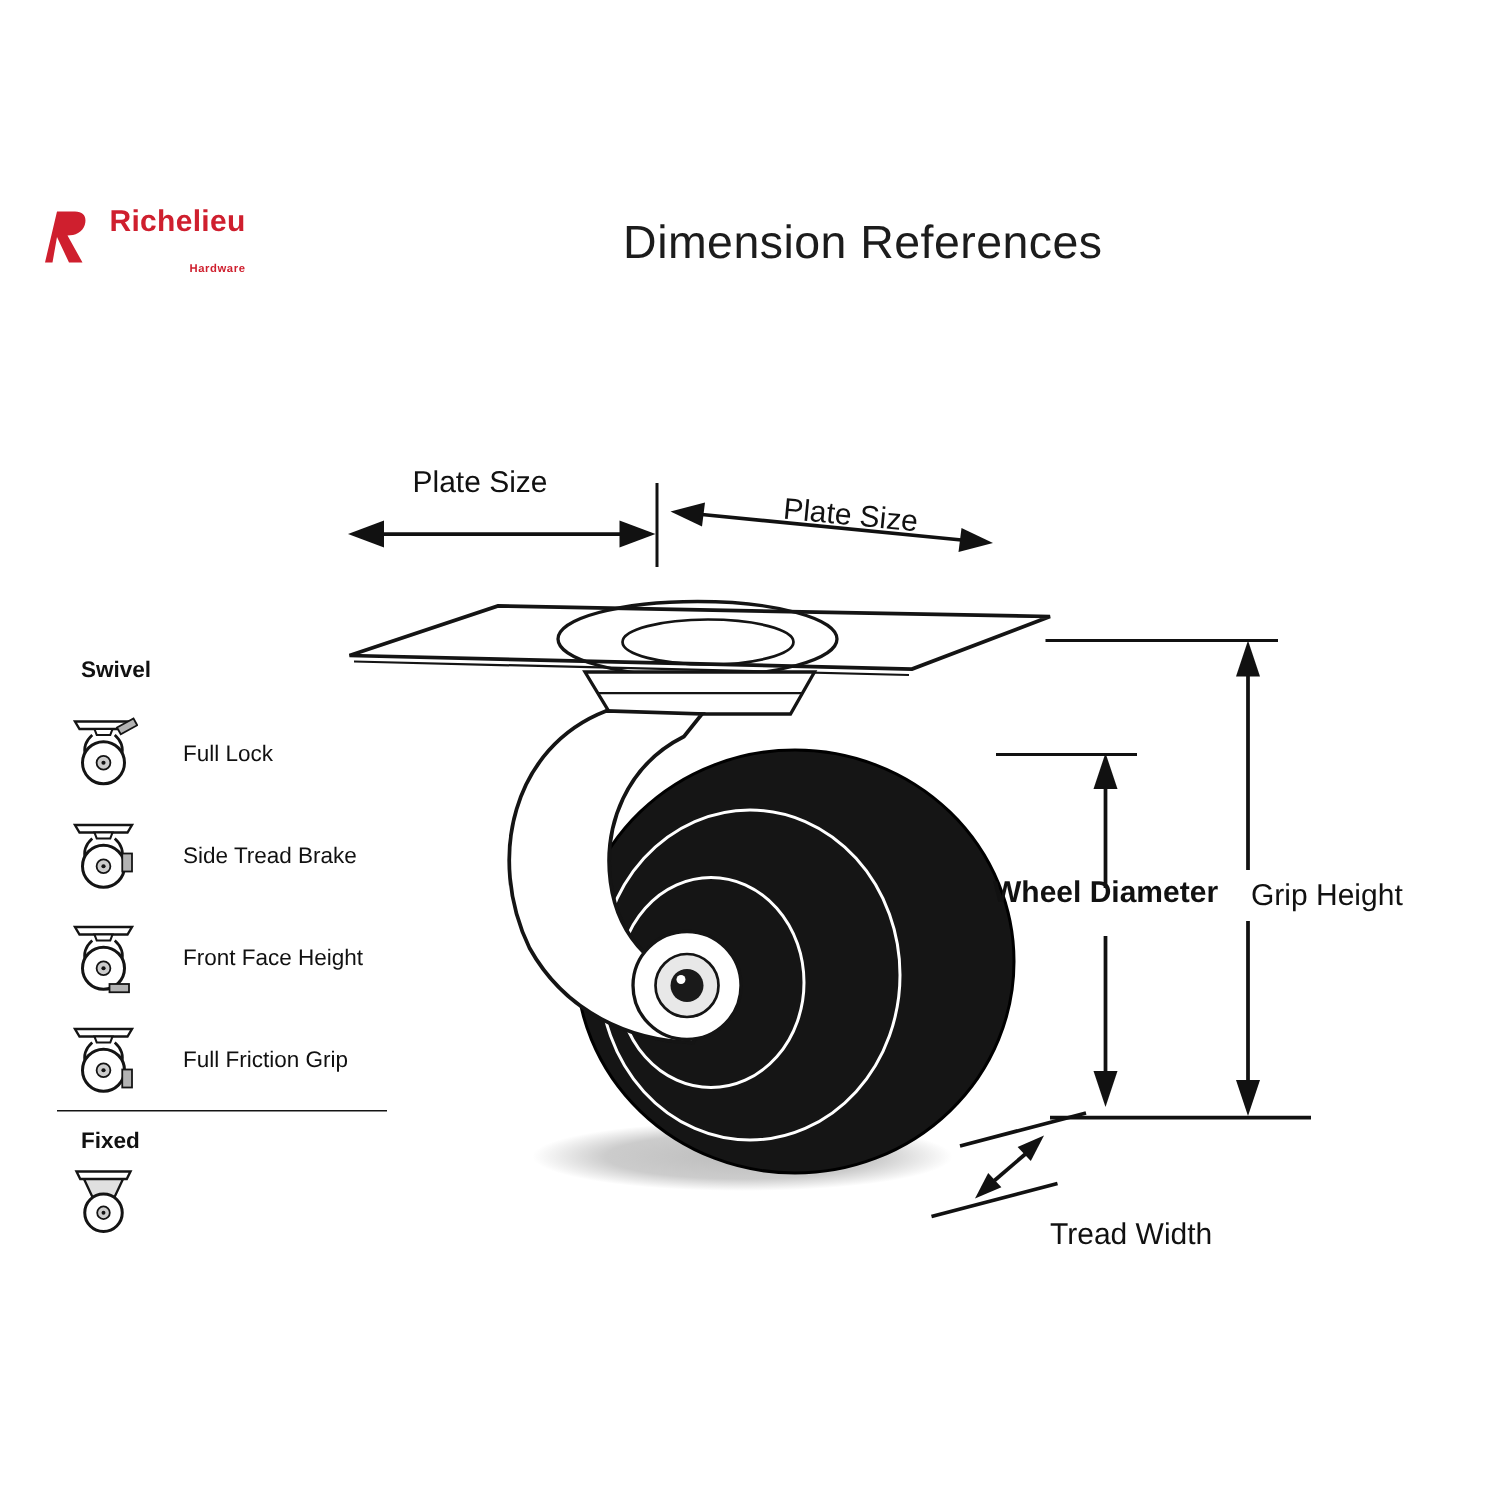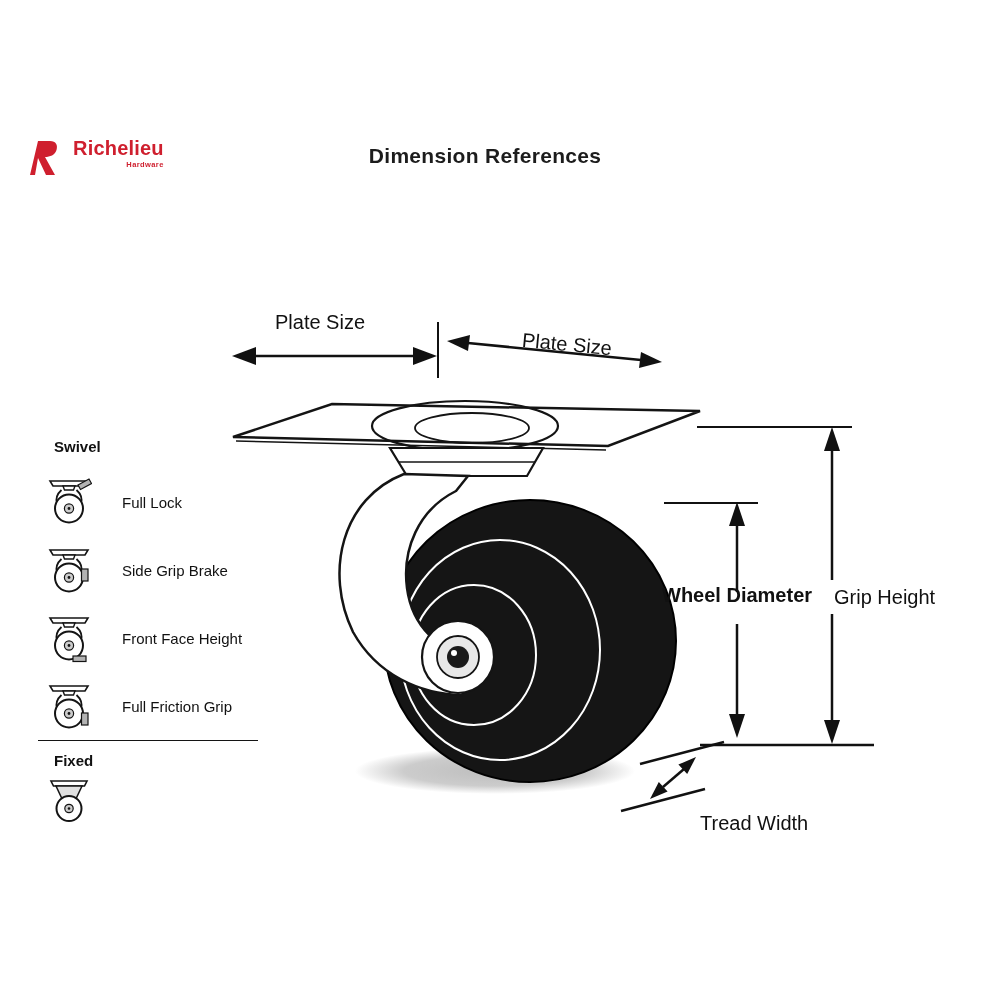--- a/index.html
+++ b/index.html
@@ -4,24 +4,24 @@
 <style>
   html,body{margin:0;padding:0;}
   body{
     width:1000px;height:1000px;background:#ffffff;position:relative;overflow:hidden;
     font-family:"Liberation Sans","DejaVu Sans",sans-serif;color:var(--ink,#141414);
   }
   
   .logo{position:absolute;left:28px;top:138px;display:flex;align-items:flex-start;gap:15px;}
   .logo-mark{width:30px;height:40px;display:block;}
   .logo-brand{color:var(--brand-red,#cf1f2e);font-weight:700;font-size:20px;line-height:1;letter-spacing:.2px;}
-  .logo-sub{color:var(--brand-red,#cf1f2e);font-weight:700;font-size:7.5px;text-align:right;margin-top:2px;letter-spacing:.4px;}
+  .logo-sub{color:var(--brand-red,#cf1f2e);font-weight:700;font-size:7.5px;text-align:right;margin-top:16px;letter-spacing:.4px;}
   
-  .title{position:absolute;left:235px;top:144px;width:500px;margin:0;text-align:center;
-    font-size:21px;font-weight:700;color:#1c1c1c;letter-spacing:.3px;}
+  .title{position:absolute;left:235px;top:144px;width:500px;margin:0;text-align:right;
+    font-size:31px;font-weight:400;color:#1c1c1c;letter-spacing:.3px;}
   
   .diagram{position:absolute;left:0;top:0;width:1000px;height:1000px;}
   
   .lbl{position:absolute;font-size:20px;color:#111;white-space:nowrap;}
   .lbl-plate-left{left:220px;top:311px;width:200px;text-align:center;}
   .lbl-plate-right{left:477px;top:333px;width:180px;text-align:center;transform:rotate(5.5deg);}
   .lbl-wheel-diameter{left:662px;top:584px;font-weight:bold;}
   .lbl-total-height{left:834px;top:586px;}
   .lbl-tread-width{left:700px;top:812px;}
   
@@ -150,21 +150,21 @@
     <svg class="leg-icon" style="top:477px" viewBox="0 0 46 50">
       <use href="#sym-caster"></use>
       <polygon points="32,8 43,2 45.5,6.5 34.5,12.5" fill="#b3b3b3" stroke="#141414" stroke-width="1.2"></polygon>
     </svg>
     <div class="leg-label" style="top:494px">Full Lock</div>
 
     <svg class="leg-icon" style="top:546px" viewBox="0 0 46 50">
       <use href="#sym-caster"></use>
       <rect x="35.5" y="23" width="6.5" height="12" fill="#b3b3b3" stroke="#141414" stroke-width="1.2"></rect>
     </svg>
-    <div class="leg-label" style="top:562px">Side Grip Brake</div>
+    <div class="leg-label" style="top:562px">Side Tread Brake</div>
 
     <svg class="leg-icon" style="top:614px" viewBox="0 0 46 50">
       <use href="#sym-caster"></use>
       <rect x="27" y="42" width="13" height="5.5" fill="#b3b3b3" stroke="#141414" stroke-width="1.2"></rect>
     </svg>
     <div class="leg-label" style="top:630px">Front Face Height</div>
 
     <svg class="leg-icon" style="top:682px" viewBox="0 0 46 50">
       <use href="#sym-caster"></use>
       <rect x="35.5" y="31" width="6.5" height="12" fill="#b3b3b3" stroke="#141414" stroke-width="1.2"></rect>

